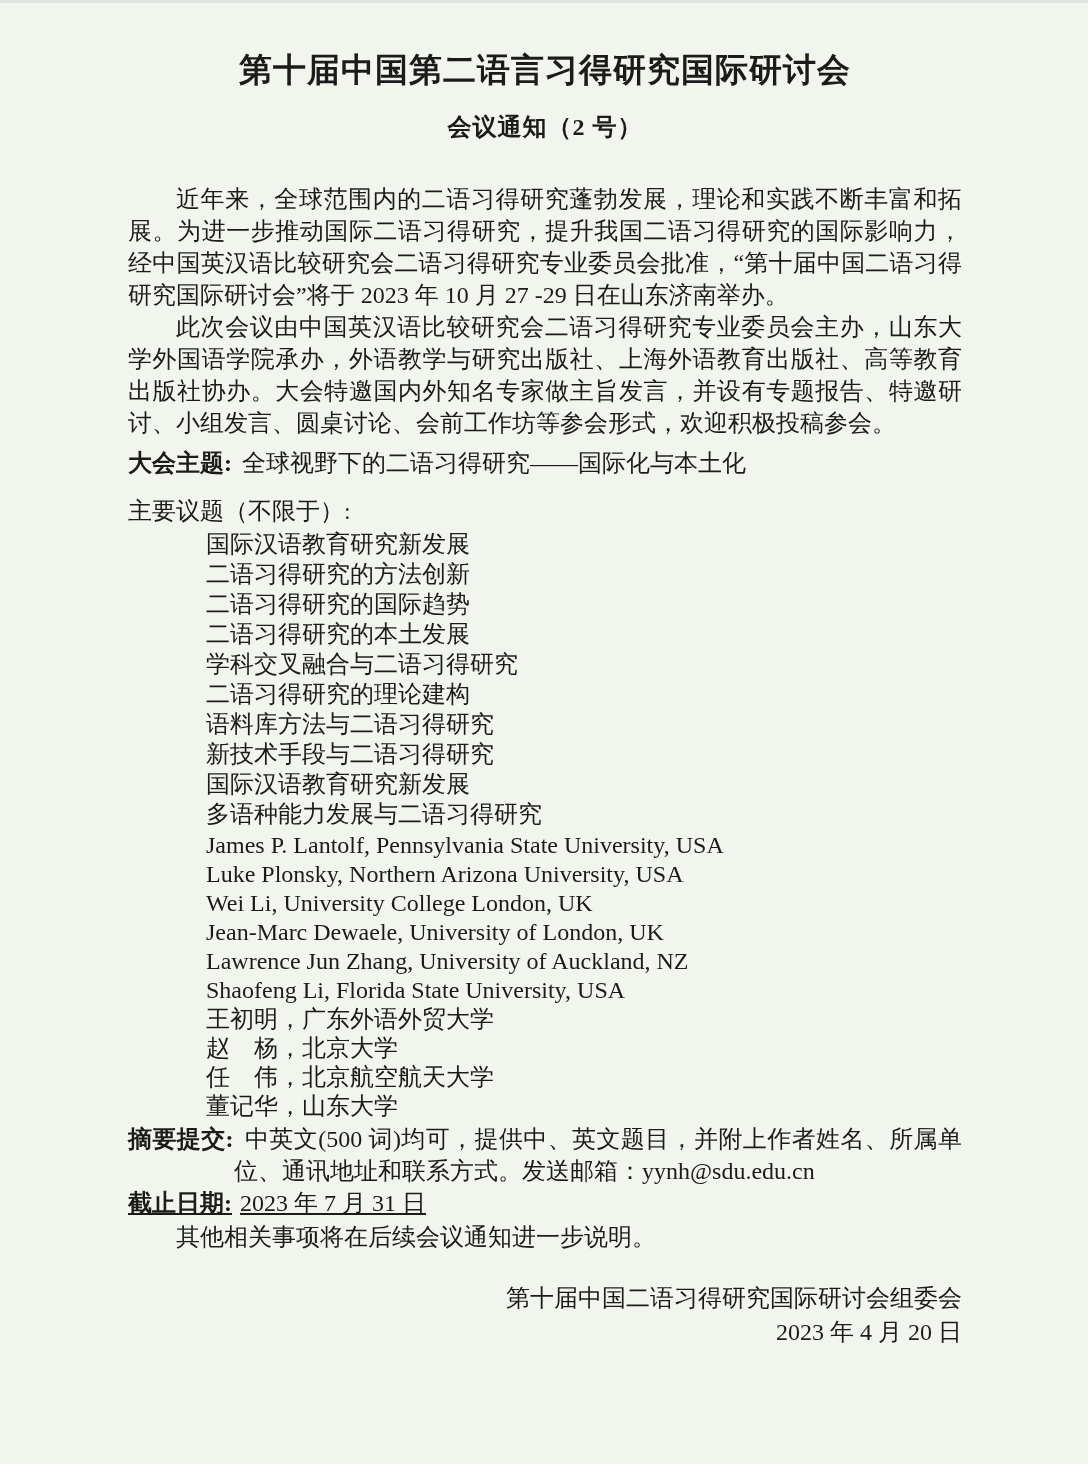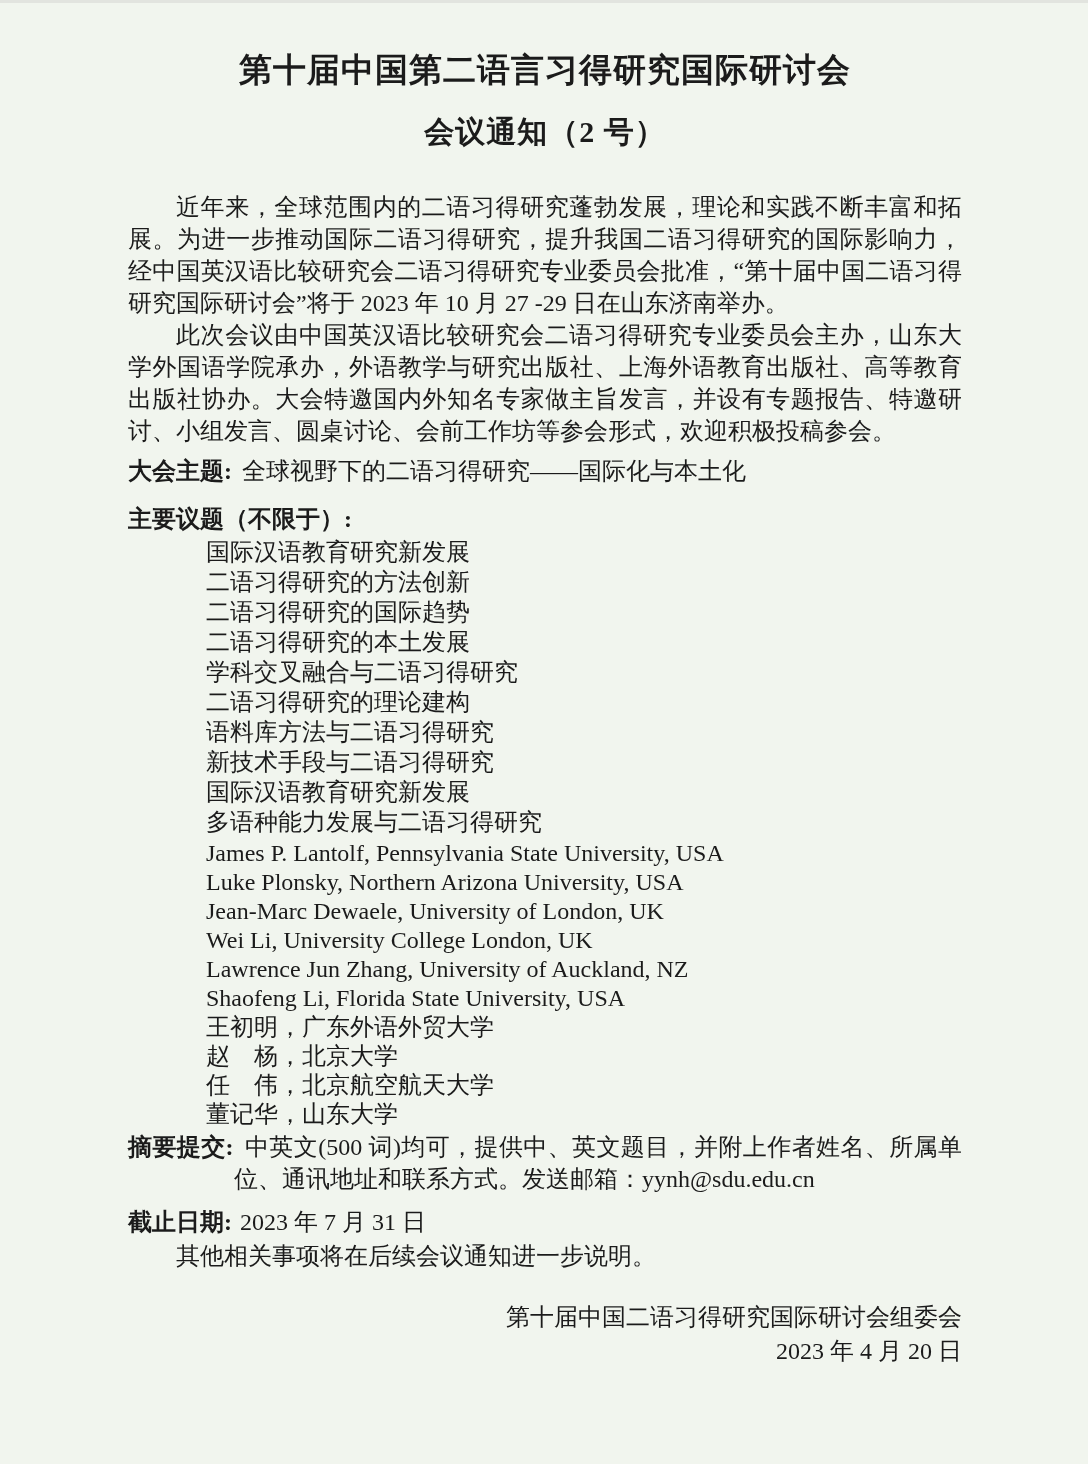--- a/index.html
+++ b/index.html
@@ -23,21 +23,21 @@
   .doc-title {
     margin: 0;
     font-size: 33px;
     font-weight: bold;
     text-align: center;
     letter-spacing: 1px;
     line-height: 1.3;
   }
   .doc-subtitle {
     margin: 20px 0 0 0;
-    font-size: 30px;
+    font-size: 24px;
     font-weight: bold;
     text-align: center;
     letter-spacing: 1px;
     line-height: 1.3;
   }
   .body-text {
     font-size: 24px;
     line-height: 32px;
   }
   .para {
@@ -46,39 +46,39 @@
     text-align: justify;
   }
   .para.first { margin-top: 40px; }
   .inline-label, .sec-label {
     font-weight: bold;
   }
   .theme-line { margin-top: 8px; }
   .theme-line .inline-label { margin-right: 10px; }
   .sec-head {
     margin-top: 16px;
-    font-weight: bold;
+    font-weight: normal;
   }
   .plain-list {
     list-style: none;
     margin: 2px 0 0 0;
     padding: 0 0 0 78px;
   }
   .plain-list li {
     line-height: 30px;
   }
   .experts-list li { line-height: 29px; }
   .abstract-line {
     margin-top: 2px;
     padding-left: 106px;
     text-indent: -106px;
     text-align: justify;
   }
   .abstract-line .inline-label { margin-right: 11px; }
-  .deadline-line { margin-top: 11px; }
+  .deadline-line { margin-top: 0; text-decoration: underline; }
   .deadline-line .inline-label { margin-right: 8px; }
   .note-line {
     margin-top: 2px;
     text-indent: 2em;
   }
   .signature {
     margin-top: 28px;
     text-align: right;
   }
   .signature .sig-line {
@@ -112,22 +112,22 @@
     <li>二语习得研究的理论建构</li>
     <li>语料库方法与二语习得研究</li>
     <li>新技术手段与二语习得研究</li>
     <li>国际汉语教育研究新发展</li>
     <li>多语种能力发展与二语习得研究</li>
   </ul>
 
   <ul class="plain-list experts-list">
     <li>James P. Lantolf, Pennsylvania State University, USA</li>
     <li>Luke Plonsky, Northern Arizona University, USA</li>
+    <li>Wei Li, University College London, UK</li>
     <li>Jean-Marc Dewaele, University of London, UK</li>
-    <li>Wei Li, University College London, UK</li>
     <li>Lawrence Jun Zhang, University of Auckland, NZ</li>
     <li>Shaofeng Li, Florida State University, USA</li>
     <li>王初明，广东外语外贸大学</li>
     <li>赵　杨，北京大学</li>
     <li>任　伟，北京航空航天大学</li>
     <li>董记华，山东大学</li>
   </ul>
 
   <div class="abstract-line">
     <span class="inline-label">摘要提交:</span><span>中英文(500 词)均可，提供中、英文题目，并附上作者姓名、所属单位、通讯地址和联系方式。发送邮箱：yynh@sdu.edu.cn</span>

